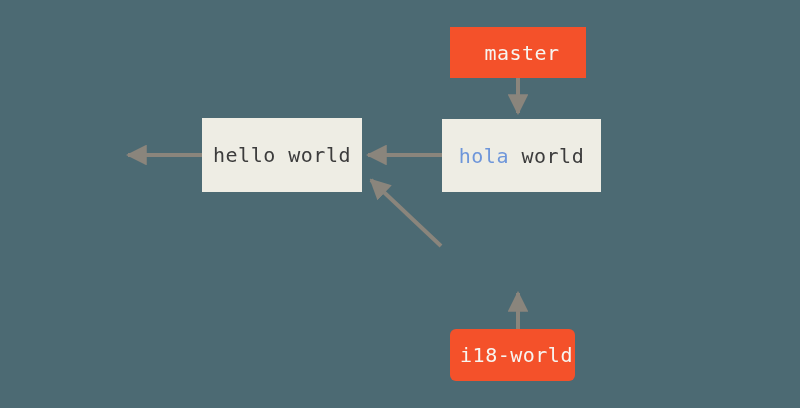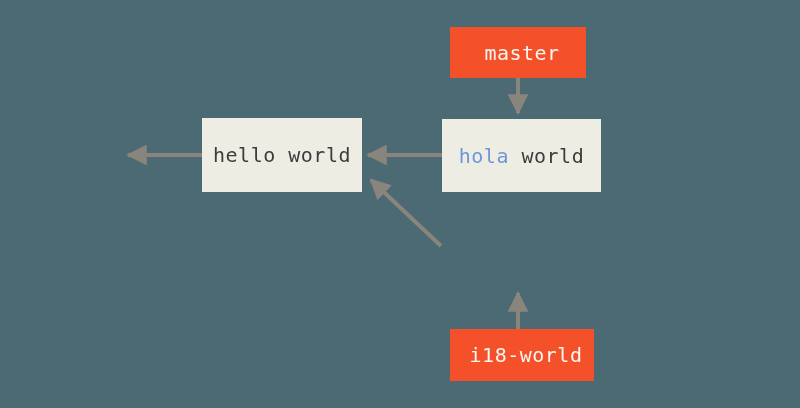--- a/index.html
+++ b/index.html
@@ -88,17 +88,17 @@
 
   <div class="node commit" style="left:202px; top:118px; width:160px; height:74px;">
     <span>hello world</span>
   </div>
 
   <div class="node commit" style="left:442px; top:119px; width:159px; height:73px;">
     <span><span class="hl">hola</span><span class="plain"> world</span></span>
   </div>
 
 
-  <div class="node ref" style="left:450px; top:329px; width:144px; height:52px;">
+  <div class="node ref" style="left:450px; top:329px; width:125px; height:52px;border-radius:6px;">
     <span>i18-world</span>
   </div>
 
 </div>
 
 </body></html>

